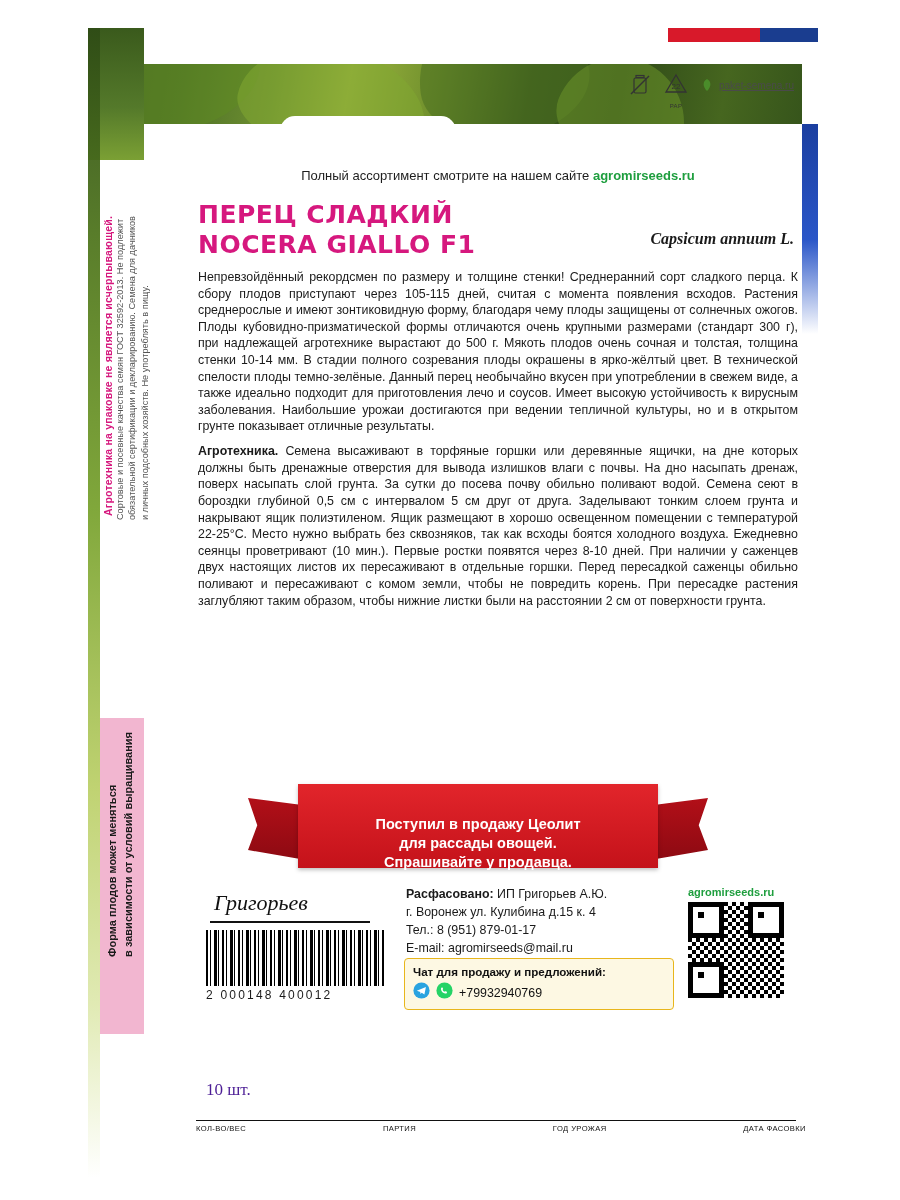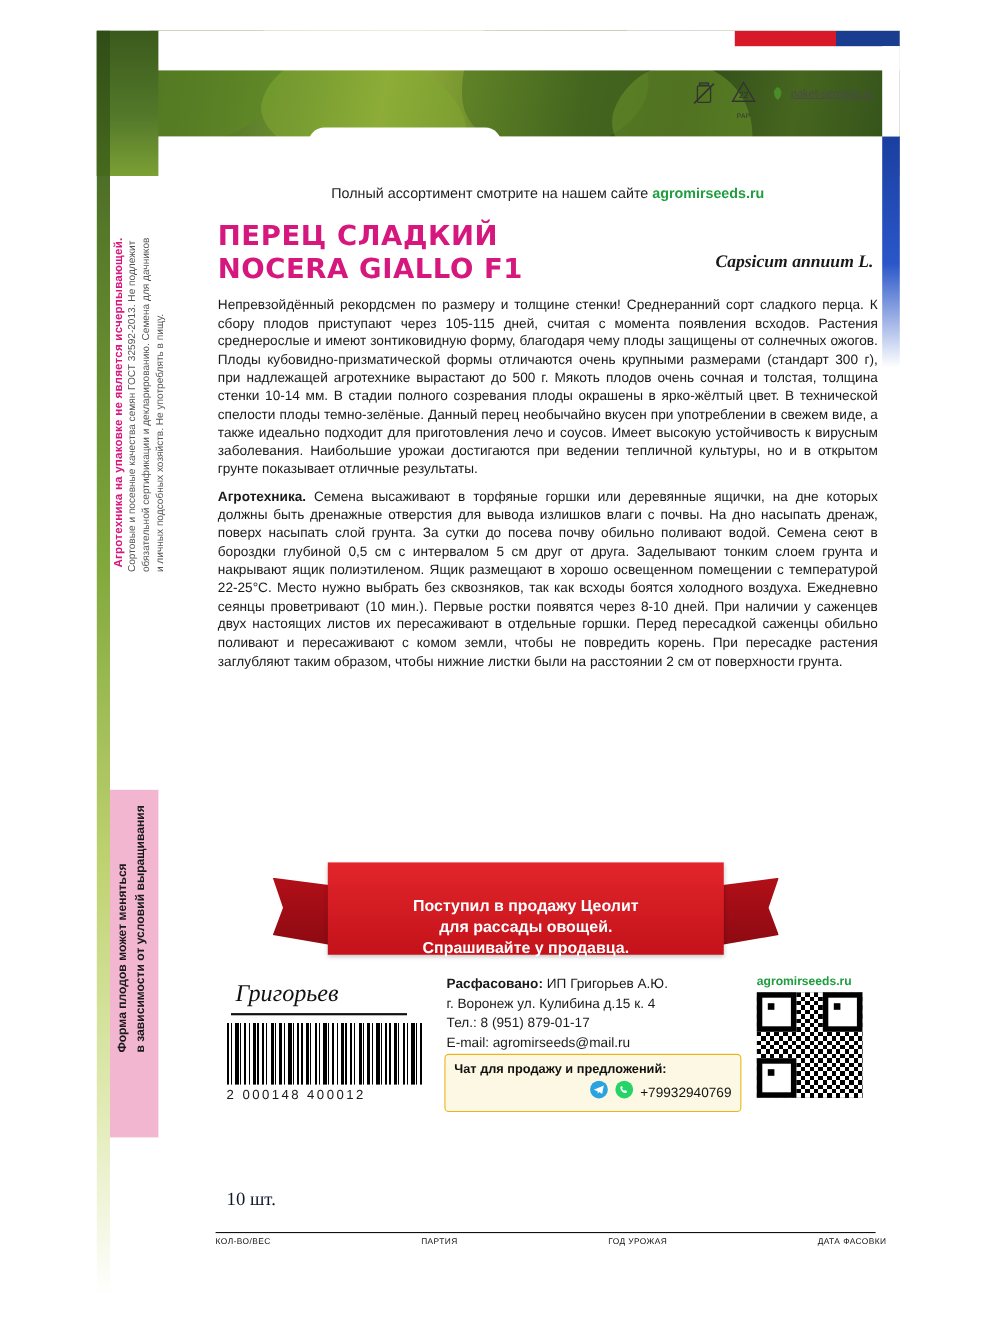--- a/index.html
+++ b/index.html
@@ -374,21 +374,20 @@
   .chat-box .hdr {
     font-size: 11.6px;
     font-weight: 700;
     color: #111;
     margin-bottom: 4px;
   }
   .chat-box .row {
     display: flex;
     align-items: center;
     gap: 6px;
-    justify-content: flex-end;
   }
   .chat-box .phone {
     font-size: 12.4px;
     color: #111;
   }
 
   .site-right {
     position: absolute;
     left: 600px;
     top: 858px;
@@ -422,21 +421,21 @@
   .qr .e1 { left: 0; top: 0; }
   .qr .e2 { right: 0; top: 0; }
   .qr .e3 { left: 0; bottom: 0; }
 
   .qty {
     position: absolute;
     left: 118px;
     top: 1052px;
     font-size: 17px;
     font-weight: 400;
-    color: #0f172a;
+    color: #4c1d95;
     font-family: "Liberation Serif", serif;
   }
 
   .footer-line {
     position: absolute;
     left: 108px;
     top: 1092px;
     width: 600px;
     height: 1px;
     background: #111;

